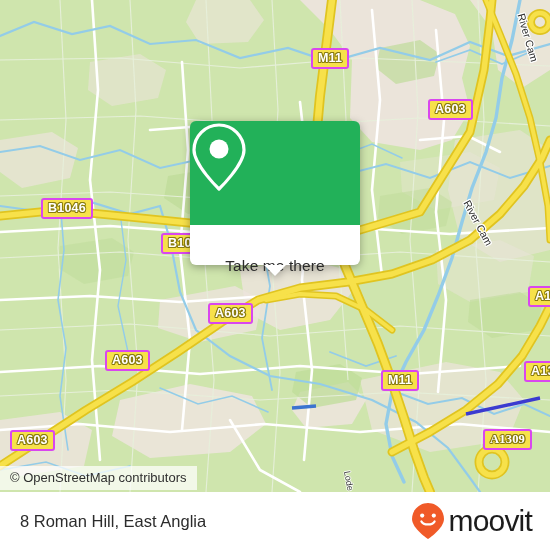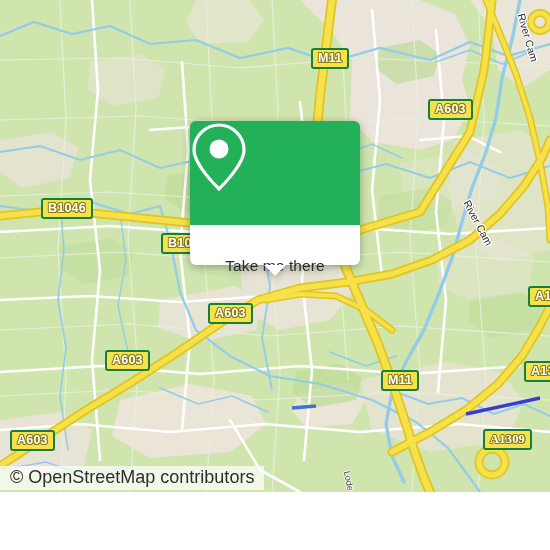--- a/index.html
+++ b/index.html
@@ -15,21 +15,21 @@
     position:absolute;left:0;top:0;width:550px;height:492px;
     background:#cfe5ad;
     overflow:hidden;
   }
   #map svg{position:absolute;left:0;top:0;display:block;}
 
   
   .shield{
     position:absolute;
     background:#f7e14a;
-    border:2px solid #15803d;
+    border:2px solid #d946ef;
     border-radius:3px;
     color:#ffffff;
     font-size:12.5px;
     font-weight:bold;
     letter-spacing:.2px;
     padding:1px 5px 2px 5px;
     line-height:14px;
     white-space:nowrap;
     text-shadow:
       -1.1px 0 #8a7c10, 1.1px 0 #8a7c10, 0 -1.1px #8a7c10, 0 1.1px #8a7c10,
@@ -85,21 +85,21 @@
     border-right:11px solid transparent;
     border-top:11px solid #ffffff;
   }
 
   
   #attrib{
     position:absolute;
     left:0;top:466px;
     background:rgba(255,255,255,.72);
     padding:4px 10px 5px 10px;
-    font-size:18px;
+    font-size:13px;
     color:#2e2e2e;
     line-height:15px;
     white-space:nowrap;
   }
 
   
   #bottombar{
     position:absolute;left:0;top:492px;width:550px;height:58px;
     background:#ffffff;
     display:flex;align-items:center;
@@ -277,14 +277,26 @@
       </div>
       <div id="popup-foot">
         <span id="popup-foot-label">Take me there</span>
         <span id="popup-tail"></span>
       </div>
     </div>
 
     <div id="attrib">© OpenStreetMap contributors</div>
   </div>
 
+  <div id="bottombar">
+    <span id="address">8 Roman Hill, East Anglia</span>
+    <span id="brand">
+      <svg width="34" height="38" viewBox="0 0 34 38">
+        <path d="M17,1 C8.2,1 1,8.2 1,17 C1,26.5 17,37 17,37 C17,37 33,26.5 33,17 C33,8.2 25.8,1 17,1 Z" fill="#f05a28"></path>
+        <circle cx="11.2" cy="13.6" r="2.1" fill="#ffffff"></circle>
+        <circle cx="22.8" cy="13.6" r="2.1" fill="#ffffff"></circle>
+        <path d="M10.4,19.4 C12.4,23.4 21.6,23.4 23.6,19.4" fill="none" stroke="#ffffff" stroke-width="2.2" stroke-linecap="round"></path>
+      </svg>
+      <span id="brand-name">moovit</span>
+    </span>
+  </div>
 
 </div>
 
 </body></html>

